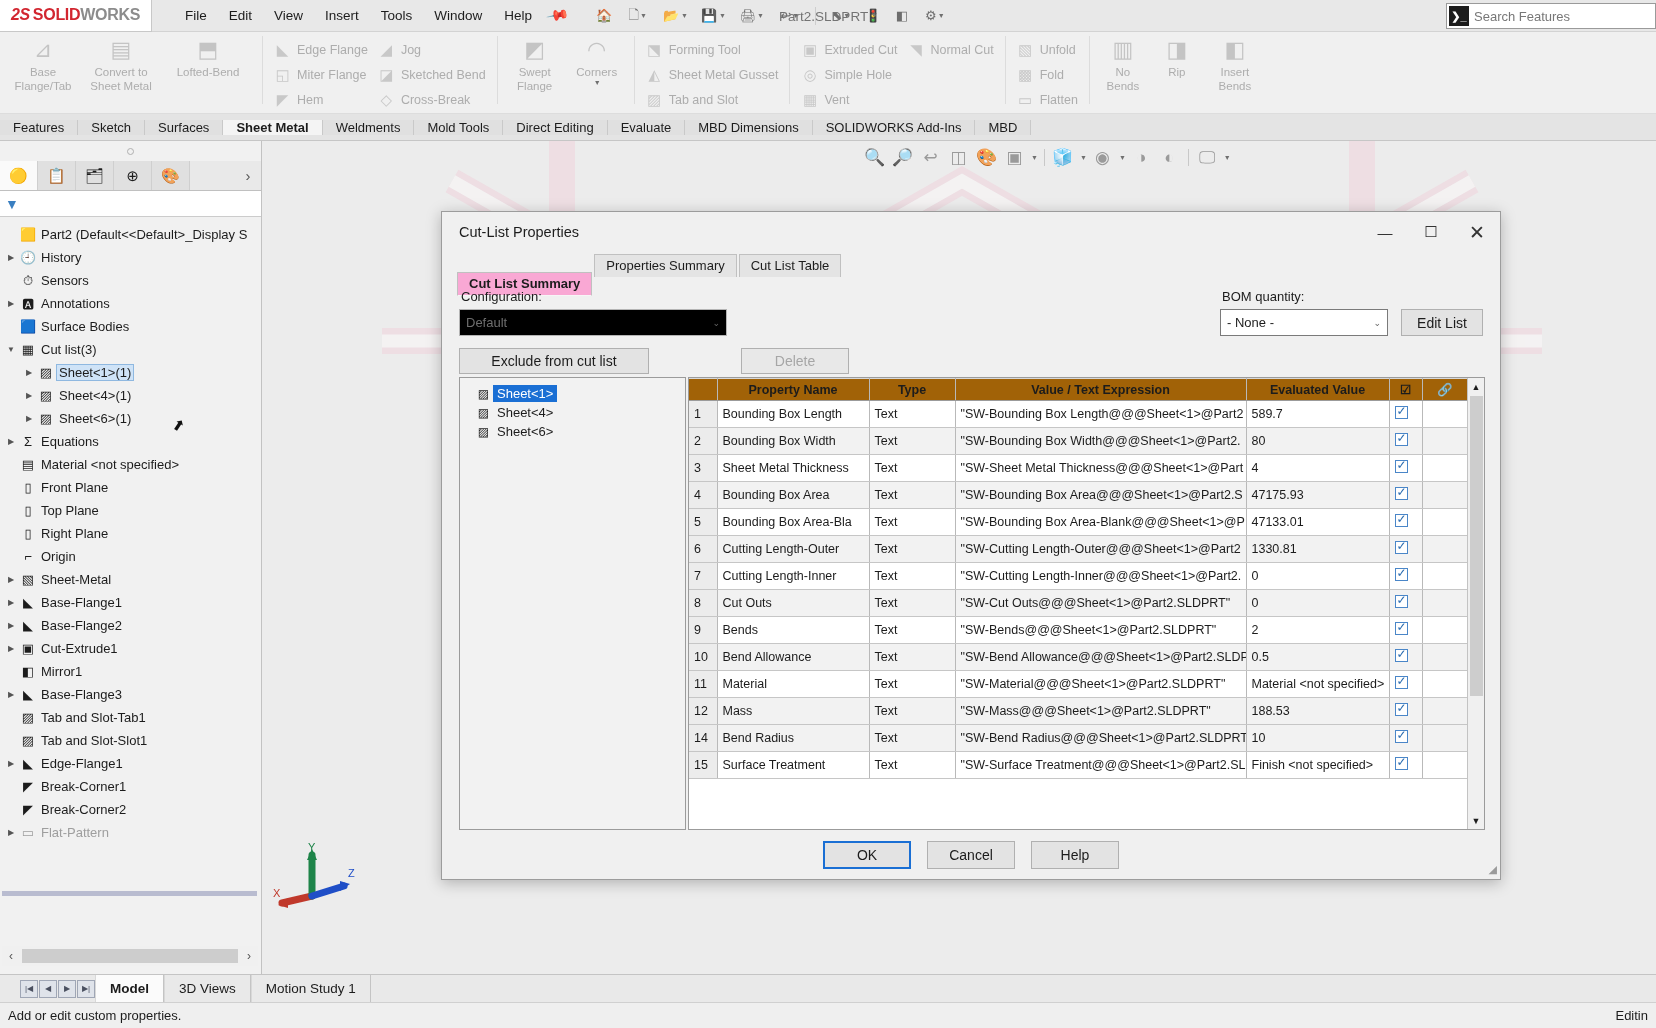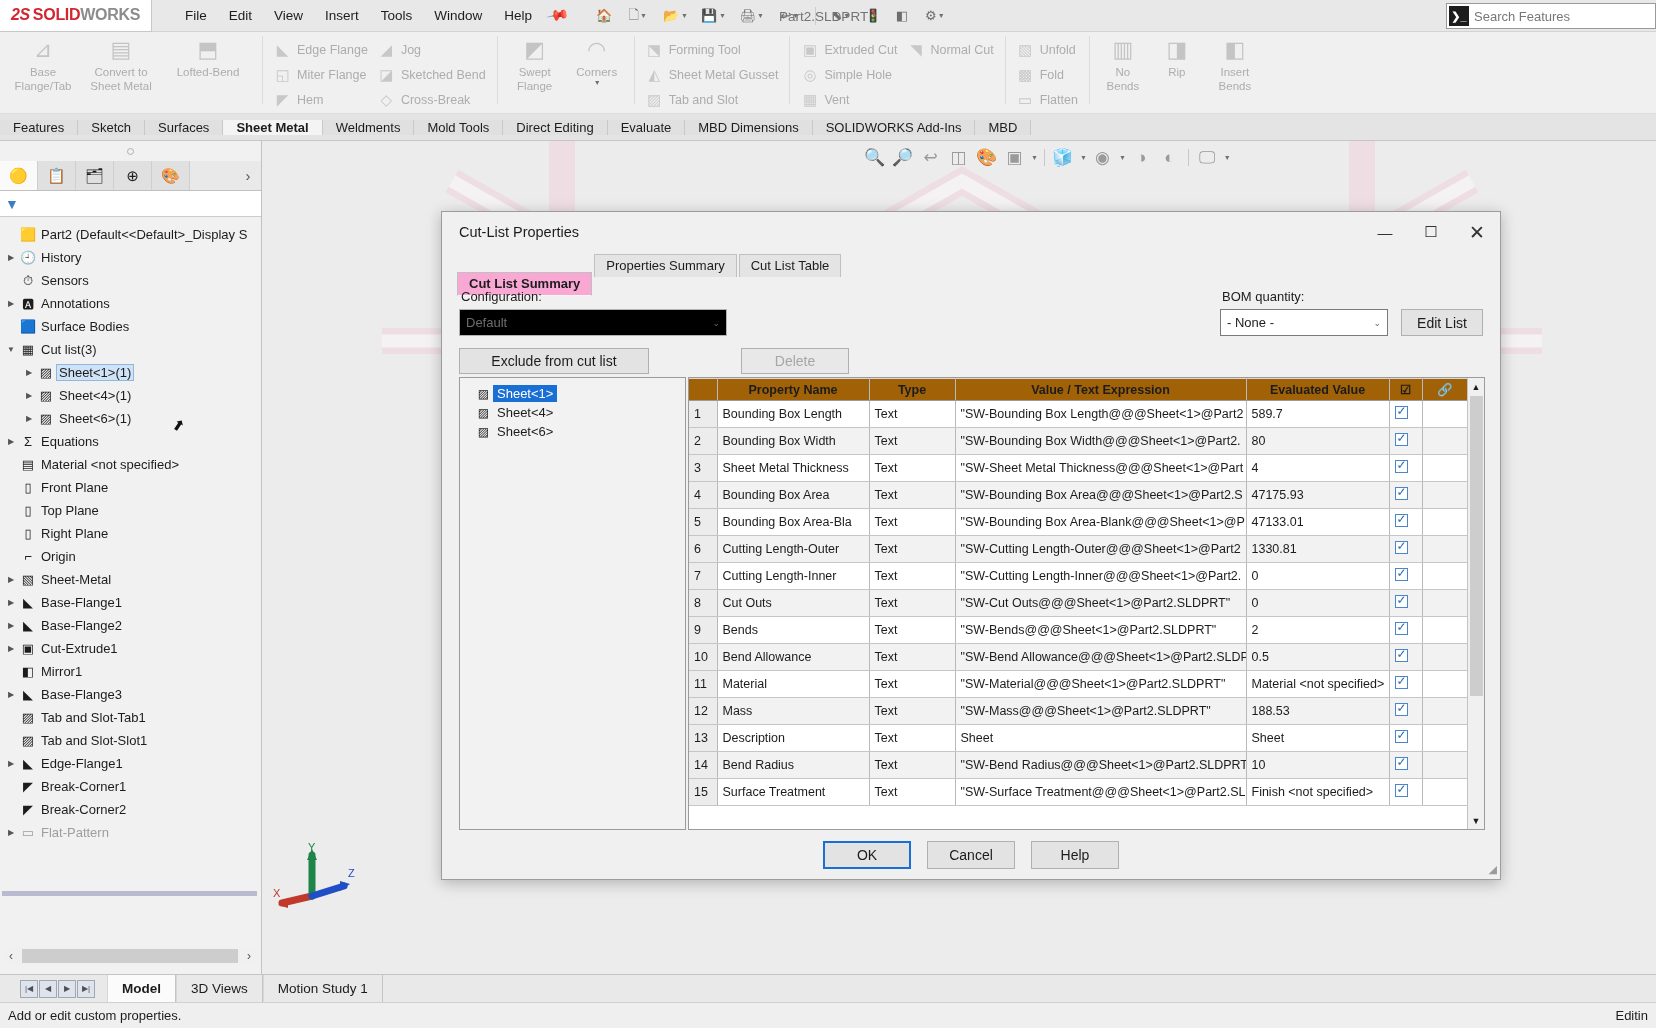--- a/index.html
+++ b/index.html
@@ -161,21 +161,21 @@
   }
   #navbtns { display:flex; align-items:center; margin-left:20px; gap:1px; }
   .navb {
     width:18px; height:18px; border:1px solid #9fa6b5; background:#dfe3ea;
     display:flex; align-items:center; justify-content:center; font-size:8px; color:#4a5060;
   }
   .btab {
     display:flex; align-items:center; padding:0 14px; font-size:13.5px;
     border-right:1px solid #c4c4c4; border-left:1px solid #d8d8d8;
   }
-  .btab.active { background:#fbfbfb; font-weight:bold;margin-left:12px; }
+  .btab.active { background:#fbfbfb; font-weight:bold; }
   #statusbar {
     position:absolute; left:0; bottom:0; width:1656px; height:26px;
     background:#efefef; border-top:1px solid #d0d0d0;
     display:flex; align-items:center; justify-content:space-between; padding:0 8px;
     font-size:13px;
   }
 
   
   #dialog {
     position:absolute; left:441px; top:211px; width:1060px; height:669px;
@@ -884,29 +884,20 @@
           </tr>
           <tr class="odd">
             <td class="rn">12</td>
             <td>Mass</td>
             <td>Text</td>
             <td>"SW-Mass@@@Sheet&lt;1&gt;@Part2.SLDPRT"</td>
             <td>188.53</td>
             <td class="ck"><span class="chk"></span></td>
             <td></td>
           </tr>
-          <tr class="">
-            <td class="rn">13</td>
-            <td>Description</td>
-            <td>Text</td>
-            <td>Sheet</td>
-            <td>Sheet</td>
-            <td class="ck"><span class="chk"></span></td>
-            <td></td>
-          </tr>
           <tr class="odd">
             <td class="rn">14</td>
             <td>Bend Radius</td>
             <td>Text</td>
             <td>"SW-Bend Radius@@@Sheet&lt;1&gt;@Part2.SLDPRT"</td>
             <td>10</td>
             <td class="ck"><span class="chk"></span></td>
             <td></td>
           </tr>
           <tr class="">

